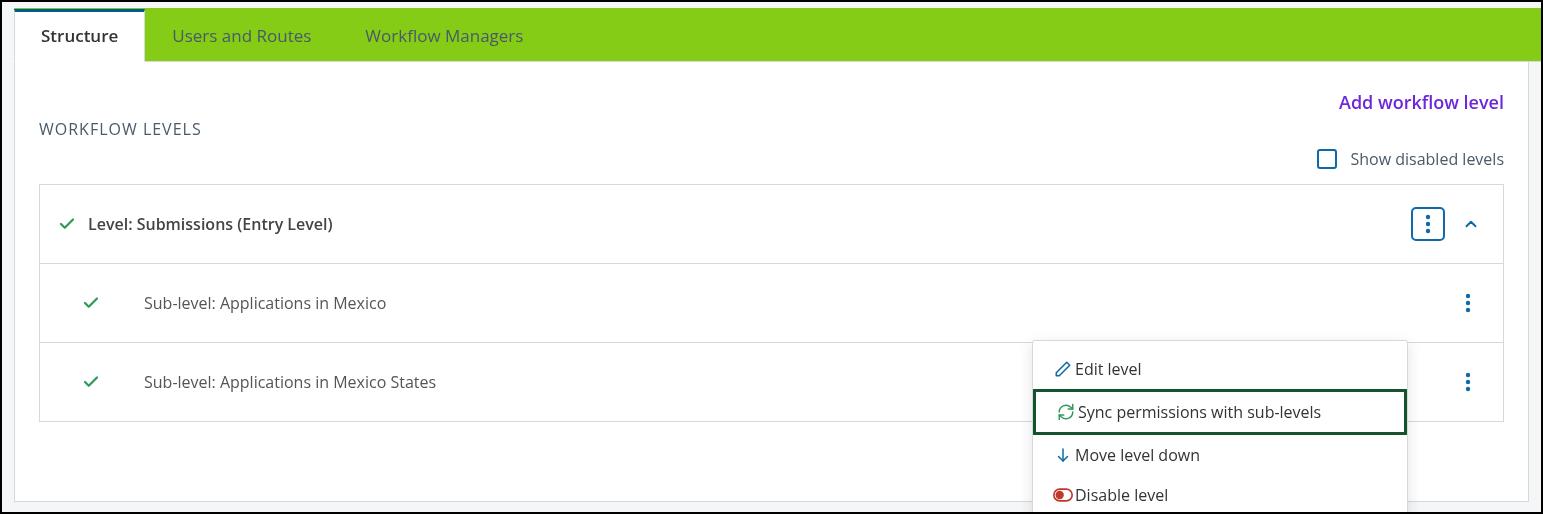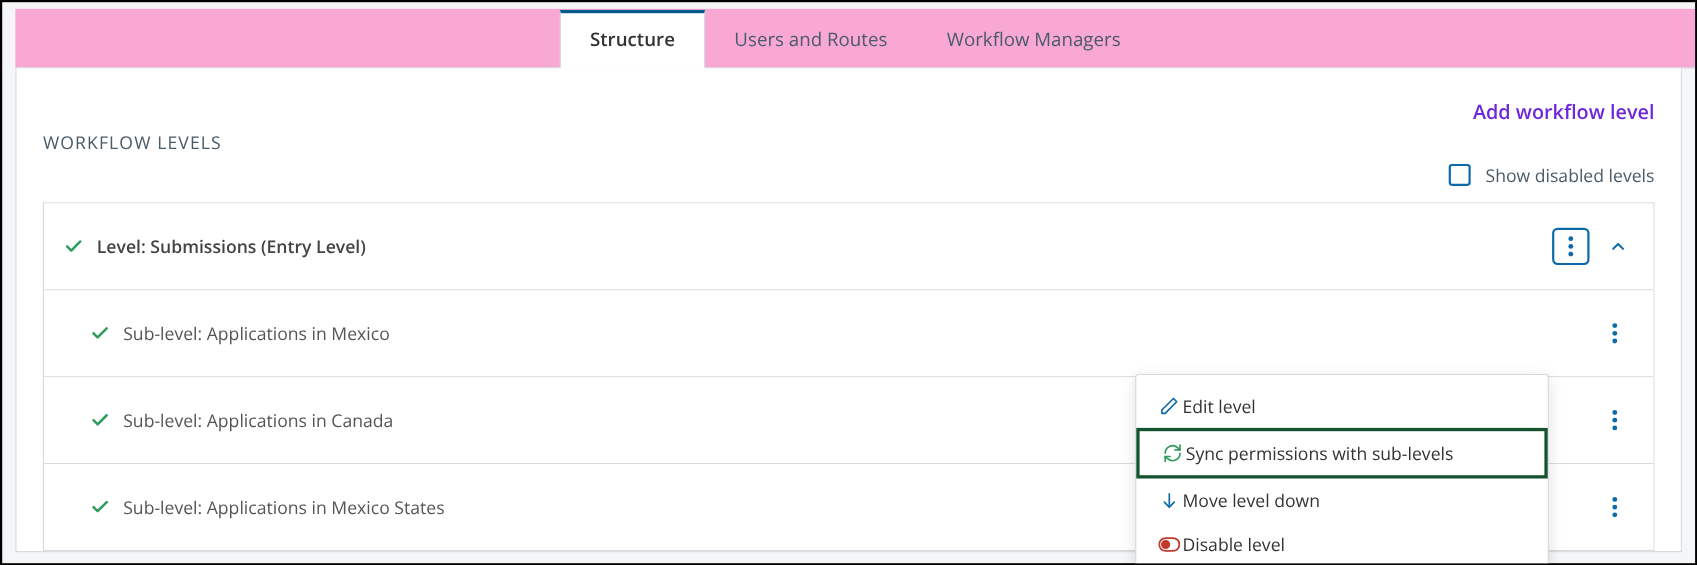--- a/index.html
+++ b/index.html
@@ -11,24 +11,23 @@
     height: 514px;
     overflow: hidden;
     border: 2px solid #000;
   }
   .page {
     padding: 0;
   }
   .tabs {
     display: flex;
     border-bottom: 1px solid #d5d9dc;
-    background: #f9a8d4;
+    background: #84cc16;
     margin-left: 12px;
     margin-top: 6px;
-    justify-content: center;
   }
   .tab {
     padding: 14px 26px 14px 26px;
     font-size: 17px;
     color: #4a5a68;
     cursor: pointer;
     border: 1px solid transparent;
     position: relative;
     top: 1px;
   }
@@ -94,20 +93,21 @@
   .level-row {
     display: flex;
     align-items: center;
     border-bottom: 1px solid #d5d9dc;
     padding: 22px 18px;
     position: relative;
     background: #fff;
   }
   .level-row.sub {
     padding-left: 42px;
+    gap: 32px;
   }
   .check-icon {
     color: #2e9b5c;
     flex-shrink: 0;
     margin-right: 12px;
     display: inline-flex;
   }
   .level-label {
     font-size: 16px;
     color: #444;
@@ -249,37 +249,20 @@
           <div class="kebab">
             <svg width="6" height="20" viewBox="0 0 6 20" fill="currentColor">
                 <circle cx="3" cy="3" r="2.2"></circle>
                 <circle cx="3" cy="10" r="2.2"></circle>
                 <circle cx="3" cy="17" r="2.2"></circle>
               </svg>
           </div>
         </div>
       </div>
 
-      <div class="level-row sub">
-        <span class="check-icon">
-          <svg width="18" height="18" viewBox="0 0 24 24" fill="none" stroke="currentColor" stroke-width="3" stroke-linecap="round" stroke-linejoin="round">
-              <polyline points="20 6 9 17 4 12"></polyline>
-            </svg>
-        </span>
-        <span class="level-label">Sub-level: Applications in Canada</span>
-        <div class="row-actions">
-          <div class="kebab">
-            <svg width="6" height="20" viewBox="0 0 6 20" fill="currentColor">
-                <circle cx="3" cy="3" r="2.2"></circle>
-                <circle cx="3" cy="10" r="2.2"></circle>
-                <circle cx="3" cy="17" r="2.2"></circle>
-              </svg>
-          </div>
-        </div>
-      </div>
 
       <div class="level-row sub">
         <span class="check-icon">
           <svg width="18" height="18" viewBox="0 0 24 24" fill="none" stroke="currentColor" stroke-width="3" stroke-linecap="round" stroke-linejoin="round">
               <polyline points="20 6 9 17 4 12"></polyline>
             </svg>
         </span>
         <span class="level-label">Sub-level: Applications in Mexico States</span>
         <div class="row-actions">
           <div class="kebab">

